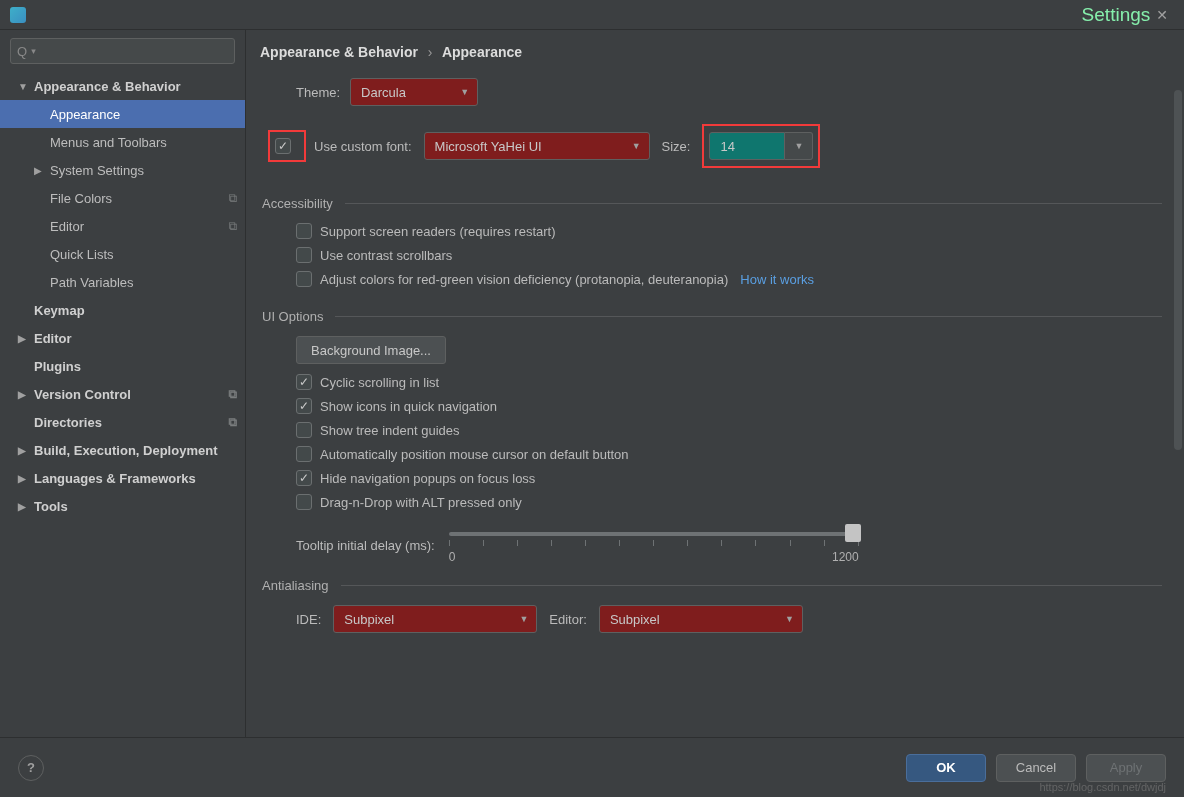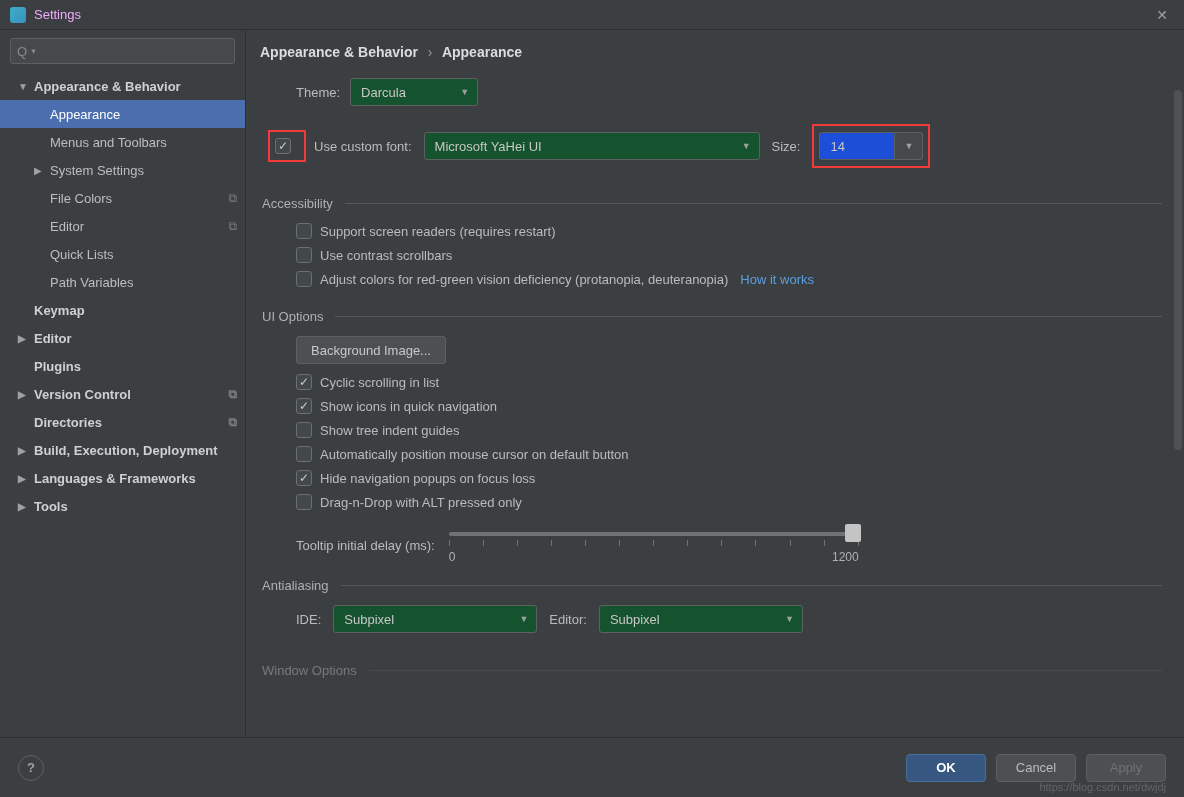--- a/index.html
+++ b/index.html
@@ -23,22 +23,23 @@
     border-bottom: 1px solid #2d2f30;
   }
   .titlebar .app-icon {
     width: 16px; height: 16px;
     background: linear-gradient(135deg,#3eafc9,#3a8fc1);
     border-radius: 3px;
     margin-right: 8px;
   }
   .titlebar .title {
     flex: 1;
-    color: #f0abfc;
-    font-size: 13px;
+    color: #86efac;
+    font-size: 19px;
+    text-align: right;
   }
   .titlebar .close {
     color: #a0a0a0;
     font-size: 14px;
     padding: 2px 6px;
   }
 
   .body-area {
     display: flex;
     height: 707px;
@@ -140,40 +141,40 @@
     display: flex;
     align-items: center;
     margin-bottom: 16px;
     gap: 10px;
   }
   .label {
     color: #bbbbbb;
   }
   .dropdown {
     height: 28px;
-    background: #14532d;
+    background: #7f1d1d;
     border: 1px solid #5e6060;
     border-radius: 3px;
     display: flex;
     align-items: center;
     padding: 0 8px 0 10px;
     color: #c8c8c8;
   }
   .dropdown .dd-text { flex: 1; }
   .dropdown .caret {
     font-size: 9px;
     color: #a0a0a0;
     margin-left: 8px;
   }
   .theme-dd { width: 128px; }
-  .font-dd { width: 336px; }
+  .font-dd { width: 226px; }
   .size-field {
     width: 76px;
     height: 28px;
-    background: #1d4ed8;
+    background: #0f766e;
     border: 1px solid #5e6060;
     border-radius: 3px 0 0 3px;
     color: #c8c8c8;
     padding: 0 8px 0 10px;
     display: flex;
     align-items: center;
   }
   .size-dd-btn {
     width: 28px; height: 28px;
     background: #45494a;
@@ -571,24 +572,20 @@
           <span class="dd-text">Subpixel</span>
           <span class="caret">▼</span>
         </div>
         <span class="label">Editor:</span>
         <div class="dropdown aa-dd">
           <span class="dd-text">Subpixel</span>
           <span class="caret">▼</span>
         </div>
       </div>
 
-      <div class="section-head" style="margin-top:30px; opacity:0.5;">
-        <span>Window Options</span>
-        <span class="line"></span>
-      </div>
 
     </div>
   </div>
 </div>
 
 <div class="bottombar">
   <div class="help-btn">?</div>
   <div class="spacer"></div>
   <div class="dlg-btn primary">OK</div>
   <div class="dlg-btn">Cancel</div>

